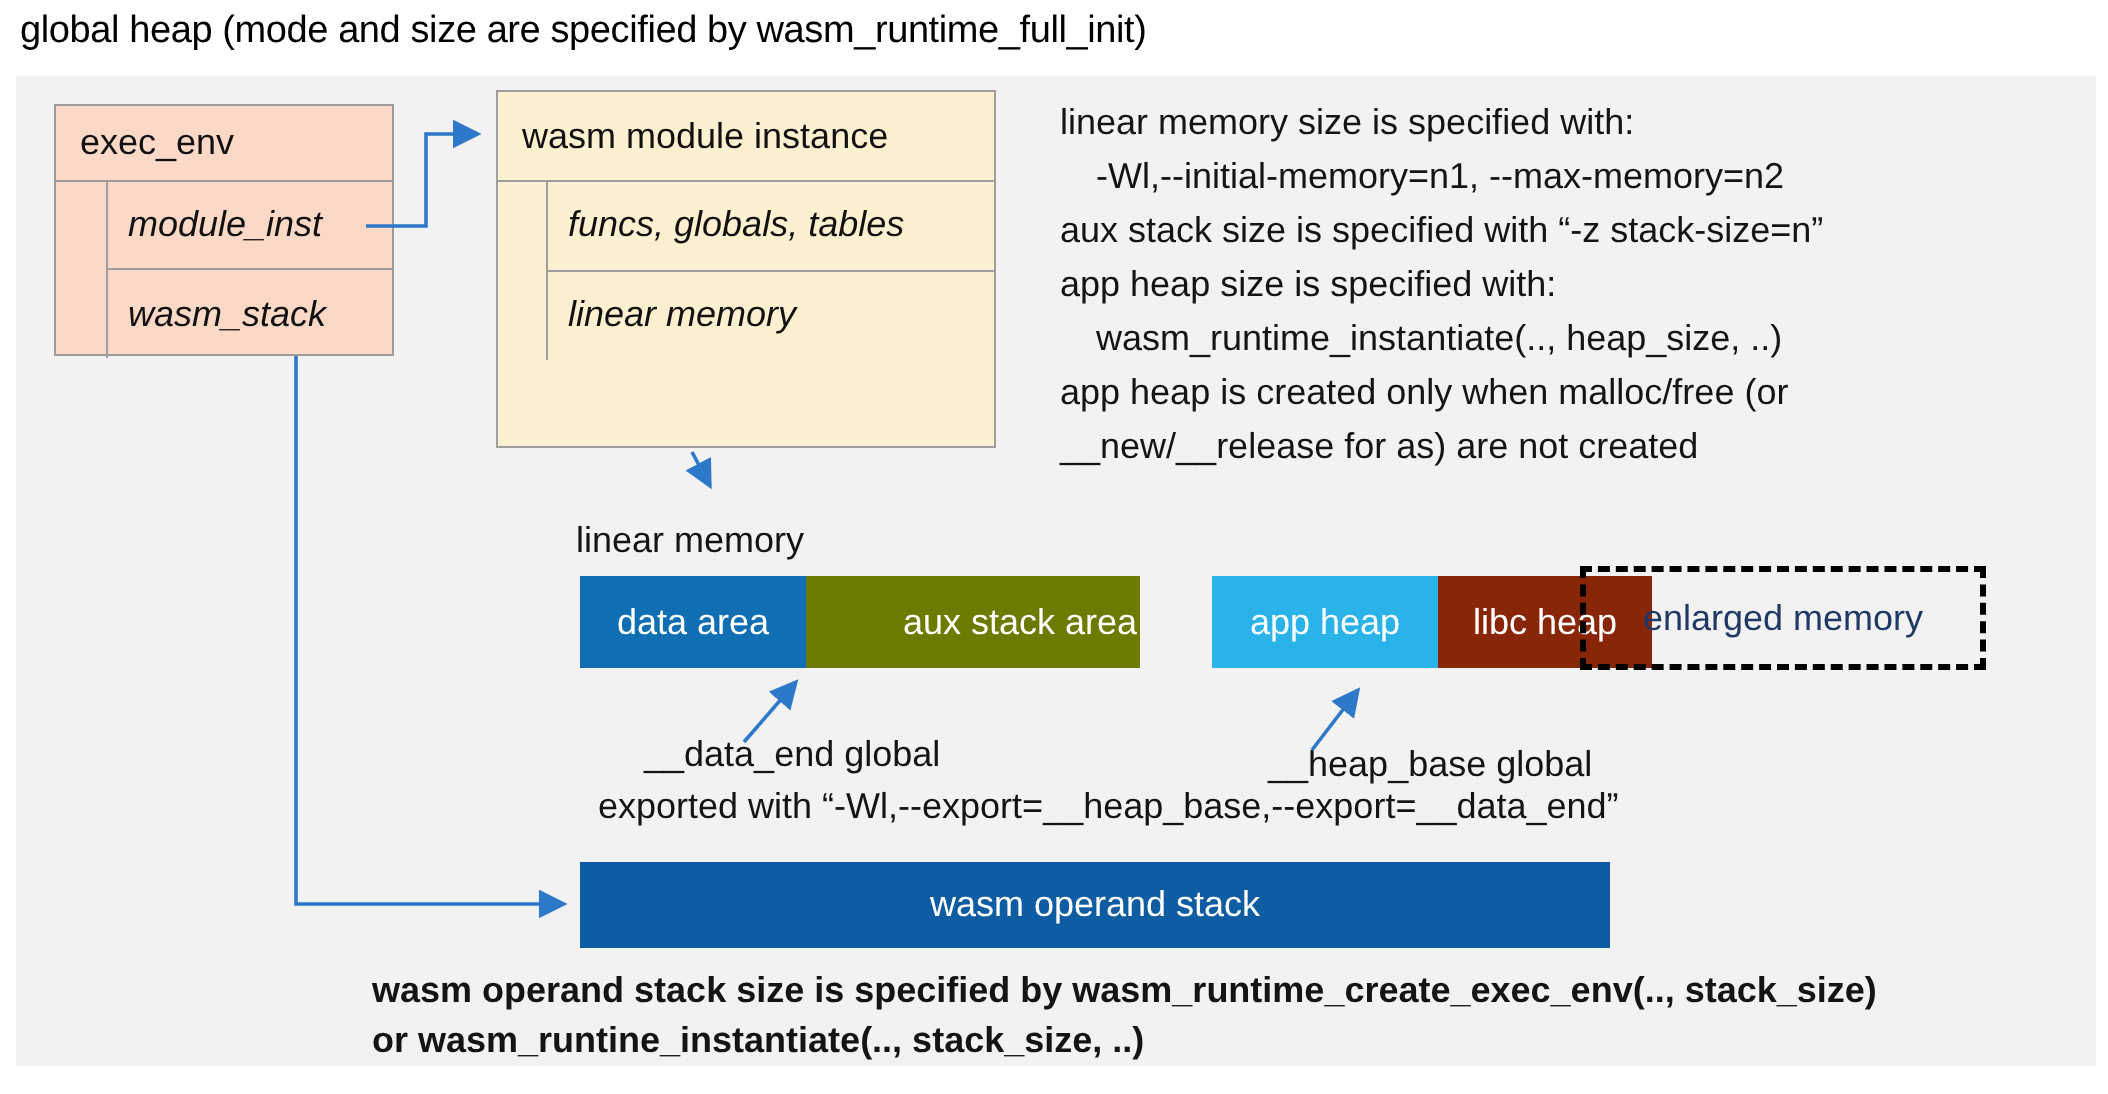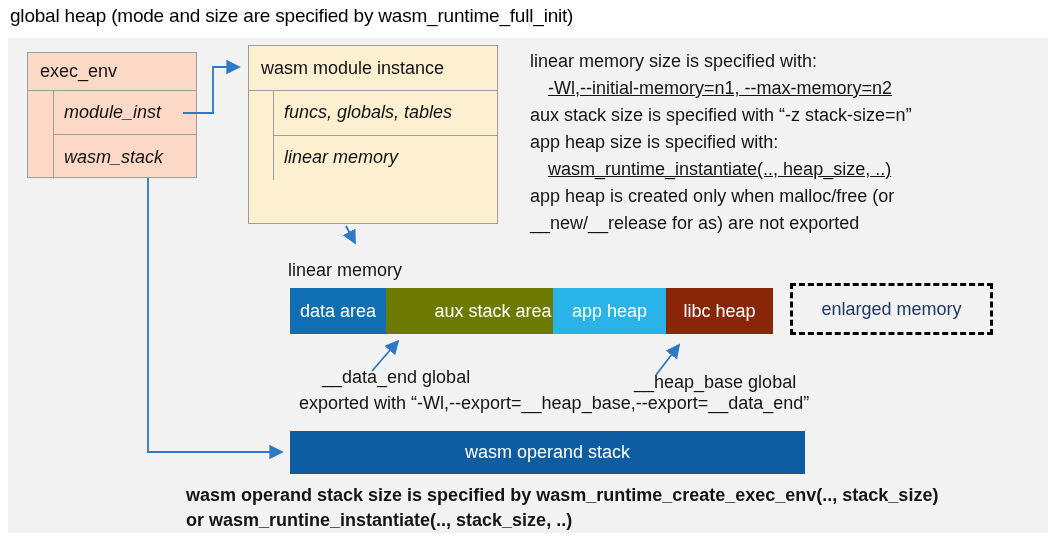--- a/index.html
+++ b/index.html
@@ -65,21 +65,21 @@
 
   
   .notes {
     position: absolute;
     left: 530px; top: 48px;
     font-size: 18px;
     line-height: 27px;
     color: #141414;
     white-space: nowrap;
   }
-  .notes .indent { padding-left: 18px; text-decoration: underline; }
+  .notes .indent { padding-left: 18px; }
 
   
   .lm-label {
     position: absolute; left: 288px; top: 260px;
     font-size: 18px; color: #141414;
   }
   .mem-bar {
     position: absolute; left: 290px; top: 288px; height: 46px;
     display: flex;
   }
@@ -158,28 +158,28 @@
     </div>
   </div>
 
   <div class="notes">
     <div>linear memory size is specified with:</div>
     <div class="indent">-Wl,--initial-memory=n1, --max-memory=n2</div>
     <div>aux stack size is specified with “-z stack-size=n”</div>
     <div>app heap size is specified with:</div>
     <div class="indent">wasm_runtime_instantiate(.., heap_size, ..)</div>
     <div>app heap is created only when malloc/free (or</div>
-    <div>__new/__release for as) are not exported</div>
+    <div>__new/__release for as) are not created</div>
   </div>
 
   <div class="lm-label">linear memory</div>
   <div class="mem-bar">
-    <div class="mem-seg" style="background: rgb(15, 111, 178); width: 96px;">data area</div>
+    <div class="mem-seg" style="background: rgb(15, 111, 178); width: 113px;">data area</div>
     <div class="mem-seg" style="background: rgb(109, 122, 0); width: 167px; padding-left: 47px;">aux stack area</div>
-    <div class="mem-seg" style="background: rgb(41, 179, 232); width: 113px;">app heap</div>
+    <div class="mem-seg" style="background: rgb(41, 179, 232); width: 113px; margin-left: 36px;">app heap</div>
     <div class="mem-seg" style="background: rgb(138, 38, 8); width: 107px;">libc heap</div>
   </div>
   <div class="enlarged" style="color: rgb(31, 56, 100);">enlarged memory</div>
 
   <div class="g-label data-end-label">__data_end global</div>
   <div class="g-label heap-base-label">__heap_base global</div>
   <div class="g-label exported-line">exported with “-Wl,--export=__heap_base,--export=__data_end”</div>
 
   <div class="operand-bar" style="background: rgb(14, 93, 162);">wasm operand stack</div>
 

